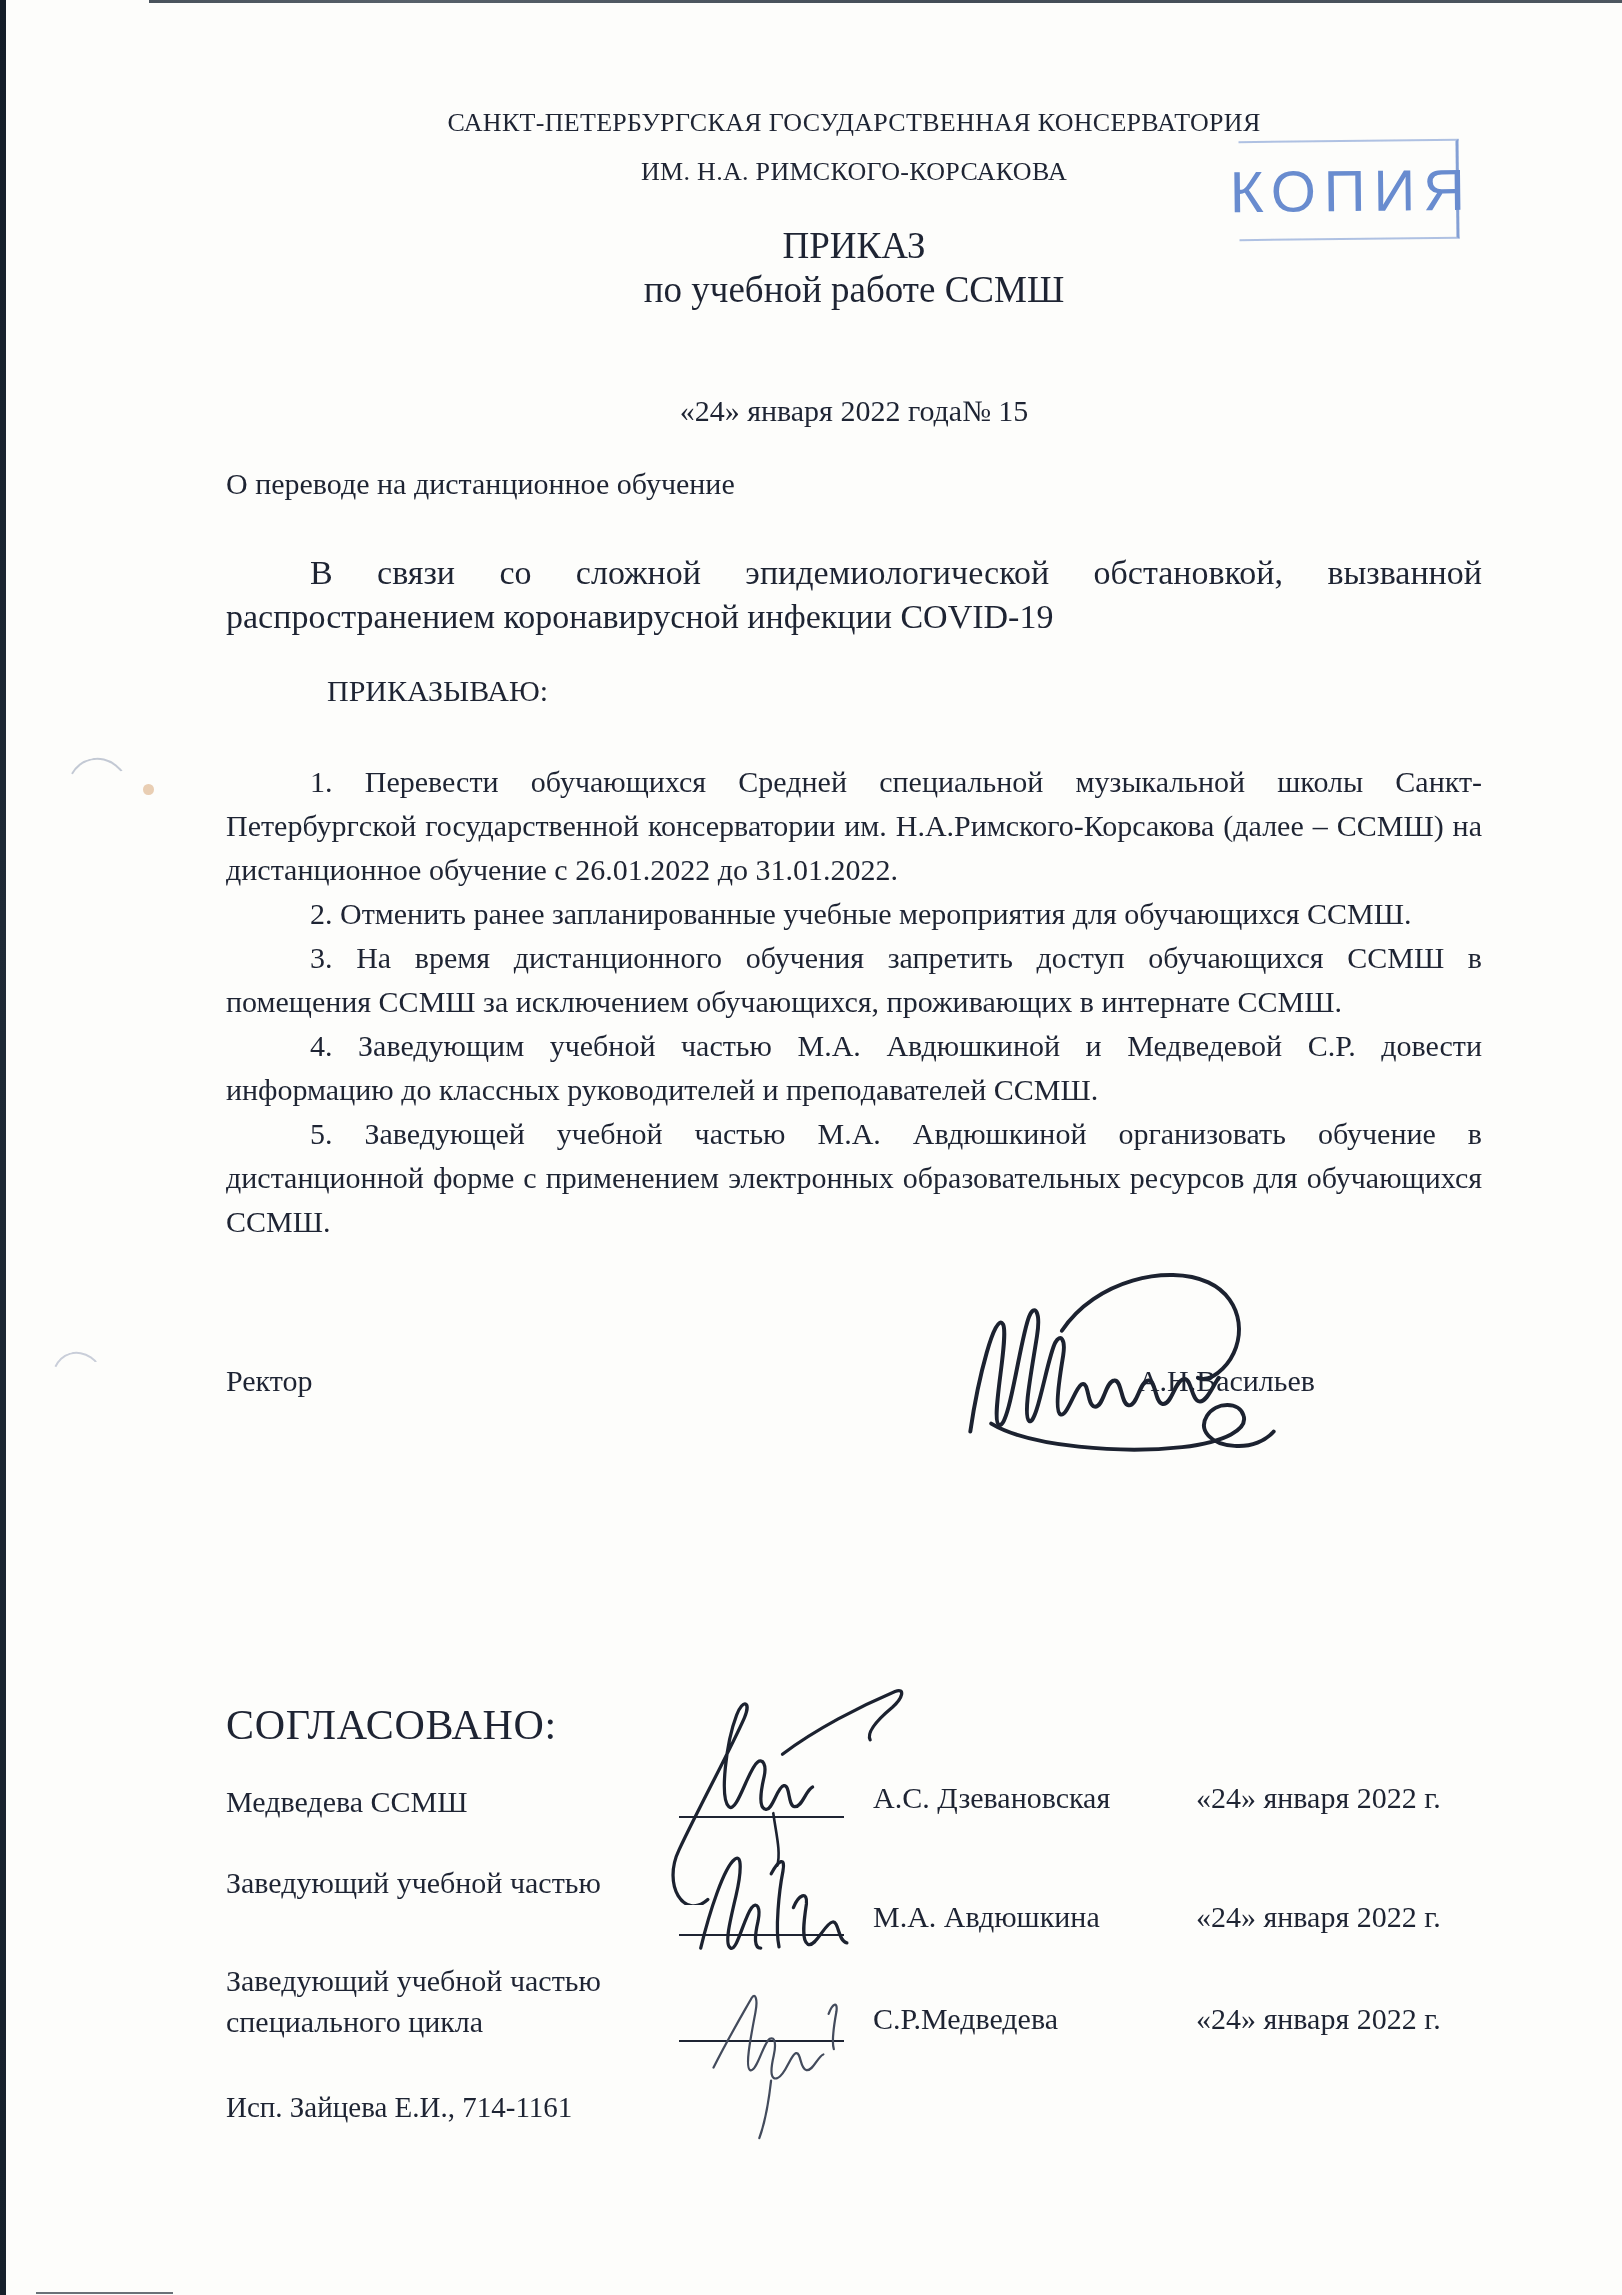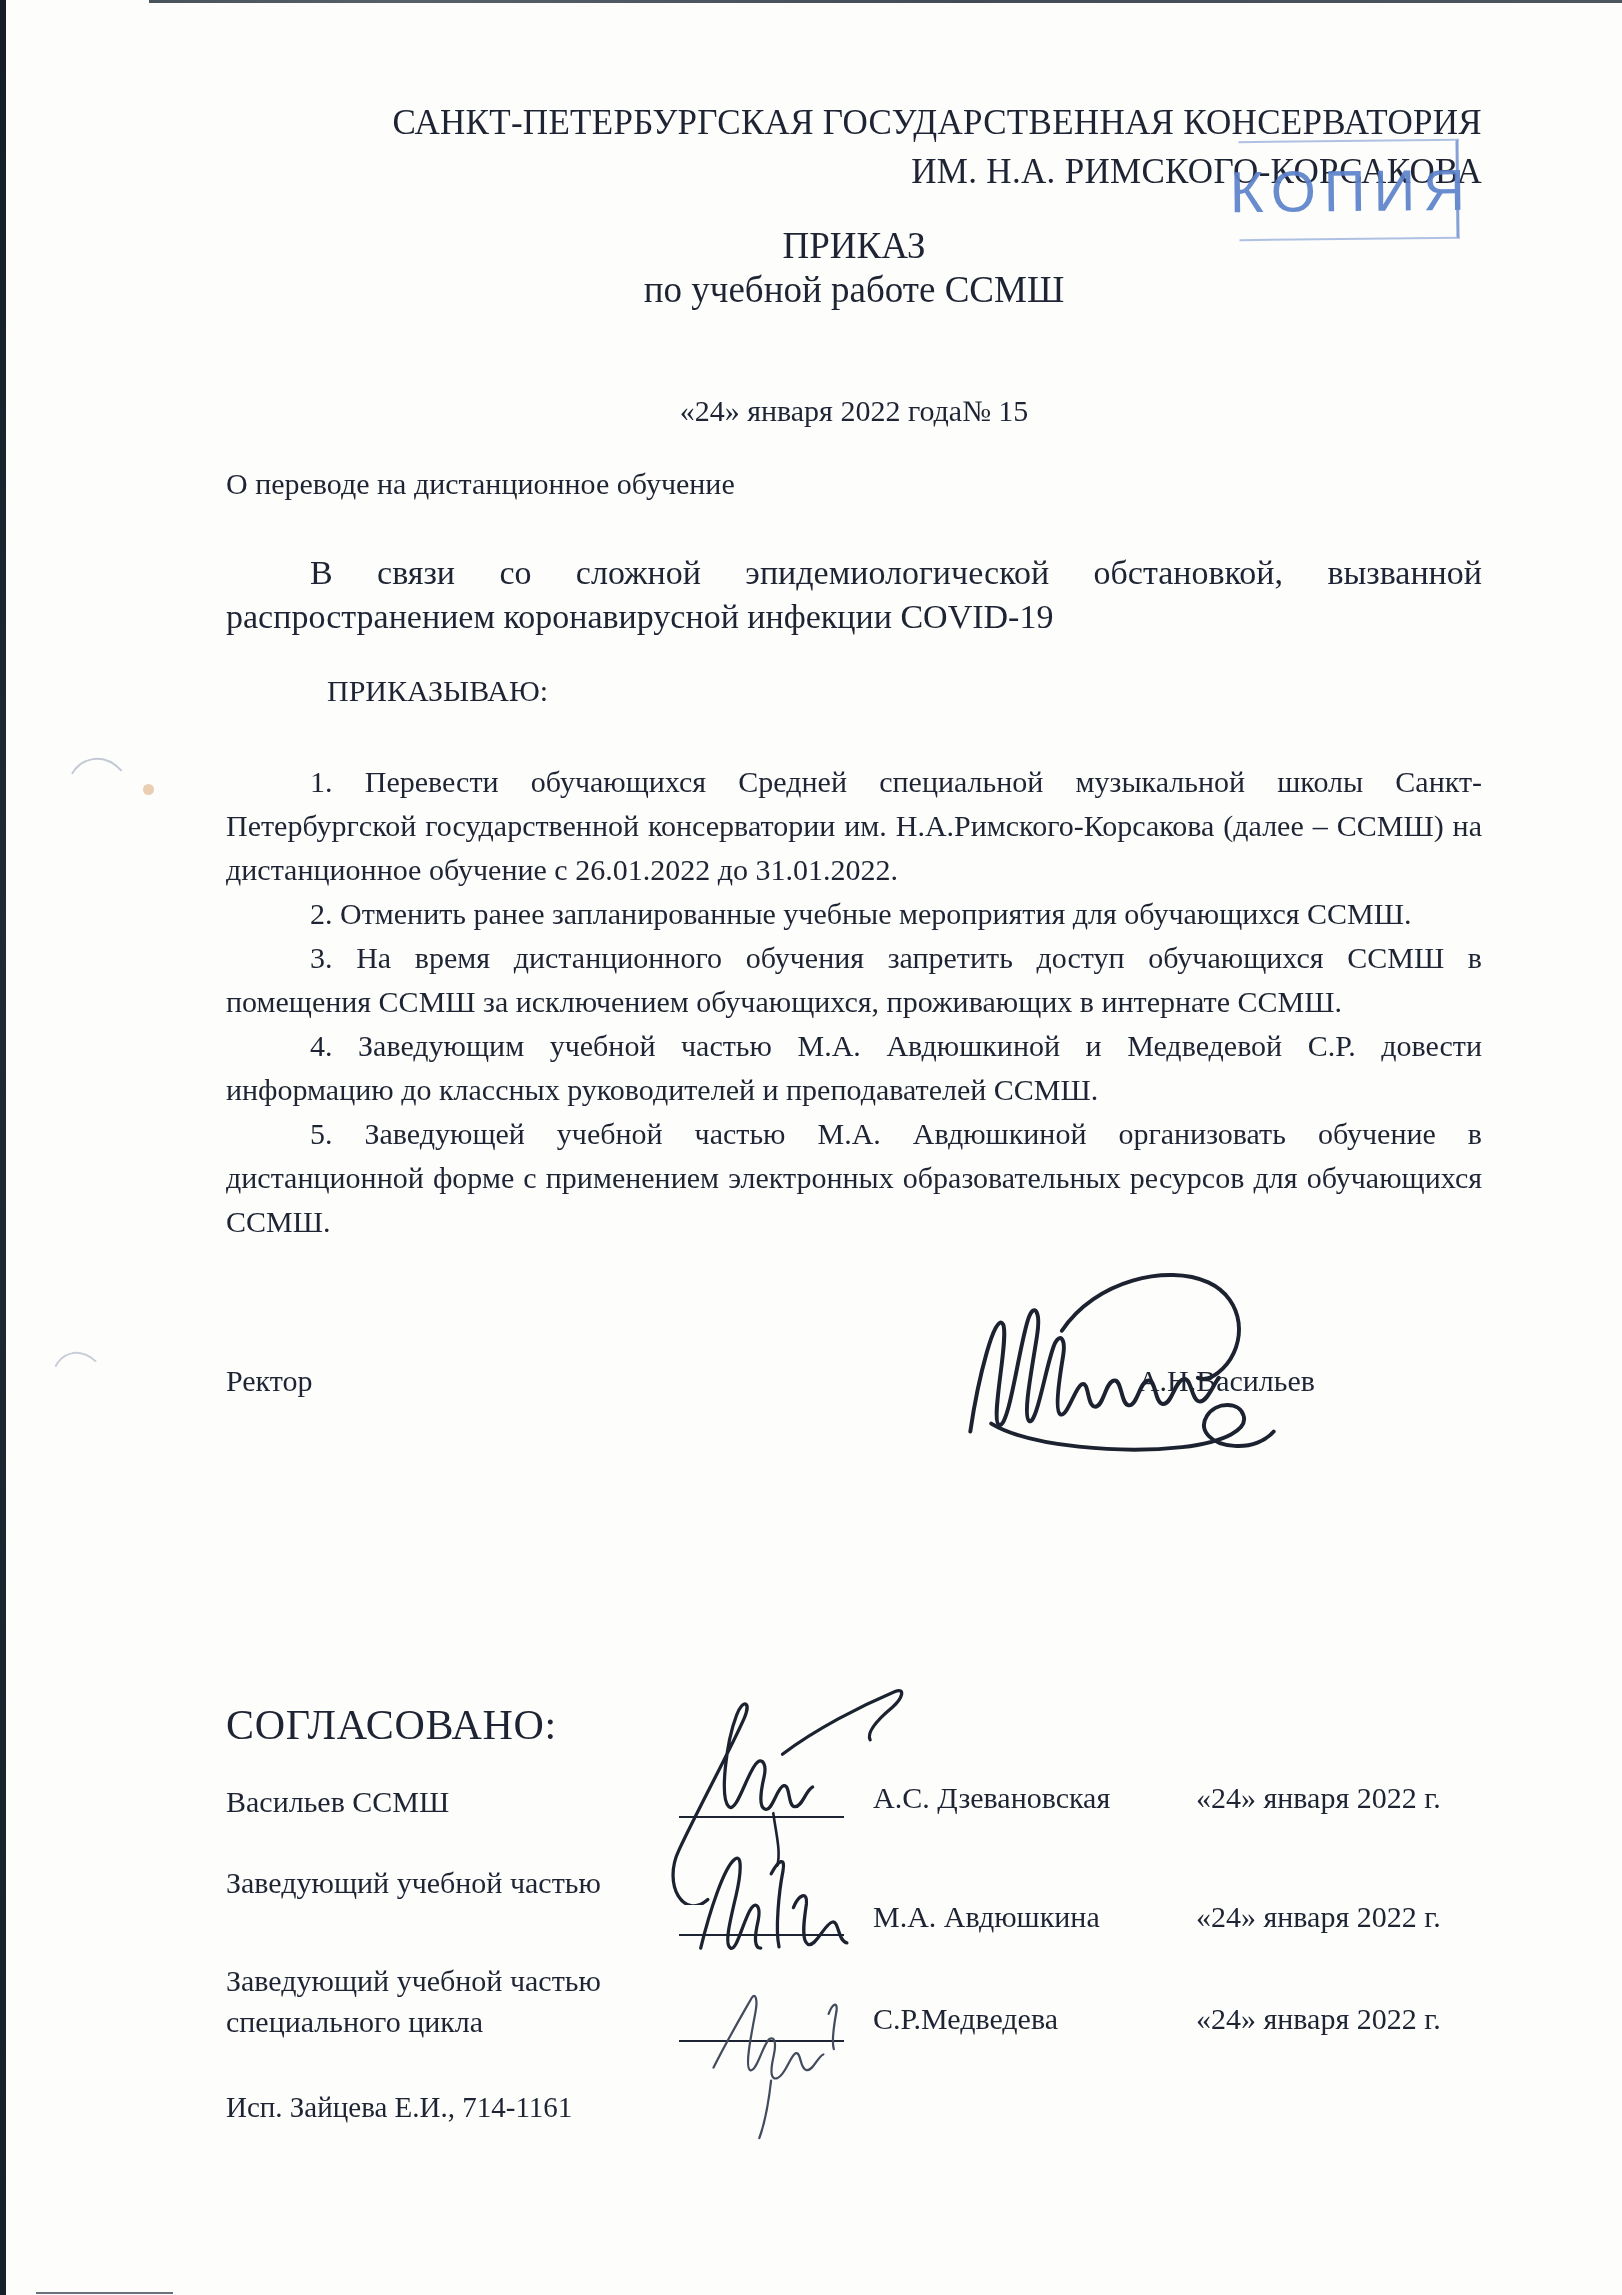--- a/index.html
+++ b/index.html
@@ -24,21 +24,21 @@
   .pencil-arc-1 { position:absolute; left:62px;  top:758px; width:62px; height:34px;
                   border:2px solid transparent; border-top-color:#c3c9d4;
                   border-radius:50% 50% 0 0 / 100% 100% 0 0; transform:rotate(-12deg); }
   .pencil-arc-2 { position:absolute; left:47px;  top:1352px; width:51px; height:29px;
                   border:2px solid transparent; border-top-color:#c9ced9;
                   border-radius:50% 50% 0 0 / 100% 100% 0 0; transform:rotate(-16deg); }
   .dirt-dot     { position:absolute; left:143px; top:784px; width:10.5px; height:10.5px;
                   border-radius:50%; background:#d8a878; opacity:.55; }
 
   
-  .org      { top:98px; text-align:right; font-size:35px; line-height:49px; letter-spacing:0.3px; }
+  .org      { top:98px; text-align:center; font-size:26px; line-height:49px; letter-spacing:0.3px; }
   .titleblk { top:224px; text-align:center; font-size:37px; line-height:44px; }
 
   
   .stamp {
     position:absolute; left:1239px; top:140px; width:217px; height:96px;
     border-top:2.6px solid rgba(99,134,202,.55);
     border-bottom:2.6px solid rgba(99,134,202,.55);
     border-right:3.3px solid rgba(99,134,202,.85);
     transform:rotate(-.6deg);
     display:flex; align-items:center;
@@ -123,21 +123,21 @@
   </div>
 
   <svg class="sig-svg" style="left:952px; top:1260px;" width="340" height="203" viewBox="0 0 520 310">
     <path stroke-width="6" d="M28,262 C40,180 66,78 78,98 C88,116 58,246 72,252 C88,258 104,120 118,86 C126,66 136,78 130,116 C122,168 108,238 118,246 C130,254 146,148 158,126 C166,112 174,120 170,146 C162,194 158,232 166,236 C176,240 188,196 198,190 C210,184 206,222 218,224 C232,226 234,186 248,184 C260,182 258,220 270,222 C284,224 286,186 300,184 C312,182 310,218 322,220 C336,222 340,186 354,182 C366,178 366,214 378,216 C390,218 400,190 408,180"></path>
     <path stroke-width="6" d="M168,108 C220,30 330,6 392,34 C448,60 452,128 414,166 C400,180 386,184 376,180"></path>
     <path stroke-width="6" d="M60,250 C120,286 260,296 352,286 C420,278 452,258 446,238 C440,216 404,216 390,238 C376,260 396,282 432,284 C458,286 480,276 492,262"></path>
   </svg>
 
   <div class="blk agreed">СОГЛАСОВАНО:</div>
 
-  <div class="role-label" style="top:1781px;">Васильев ССМШ</div>
+  <div class="role-label" style="top:1781px;">Медведева ССМШ</div>
   <div class="sig-line" style="top:1816px;"></div>
   <div class="sig-name" style="top:1781px;">А.С. Дзевановская</div>
   <div class="sig-date" style="top:1781px;">«24» января 2022 г.</div>
   <svg class="sig-svg" style="left:645px; top:1669px;" width="288" height="236" viewBox="0 0 440 360">
     <path stroke-width="5" d="M96,352 C60,384 26,330 52,276 C84,208 132,120 152,74 C162,50 150,44 140,70 C124,112 114,196 128,210 C140,222 158,152 172,142 C180,136 186,146 182,164 C176,190 174,212 184,214 C194,218 202,180 212,178 C222,176 218,208 228,210 C240,212 246,184 256,180"></path>
     <path stroke-width="5" d="M210,130 C260,92 330,56 382,34 C398,28 394,44 378,58 C354,78 338,96 344,108"></path>
     <path stroke-width="4" d="M196,220 C200,250 208,280 202,300"></path>
   </svg>
 
   <div class="role-label" style="top:1862px;">

